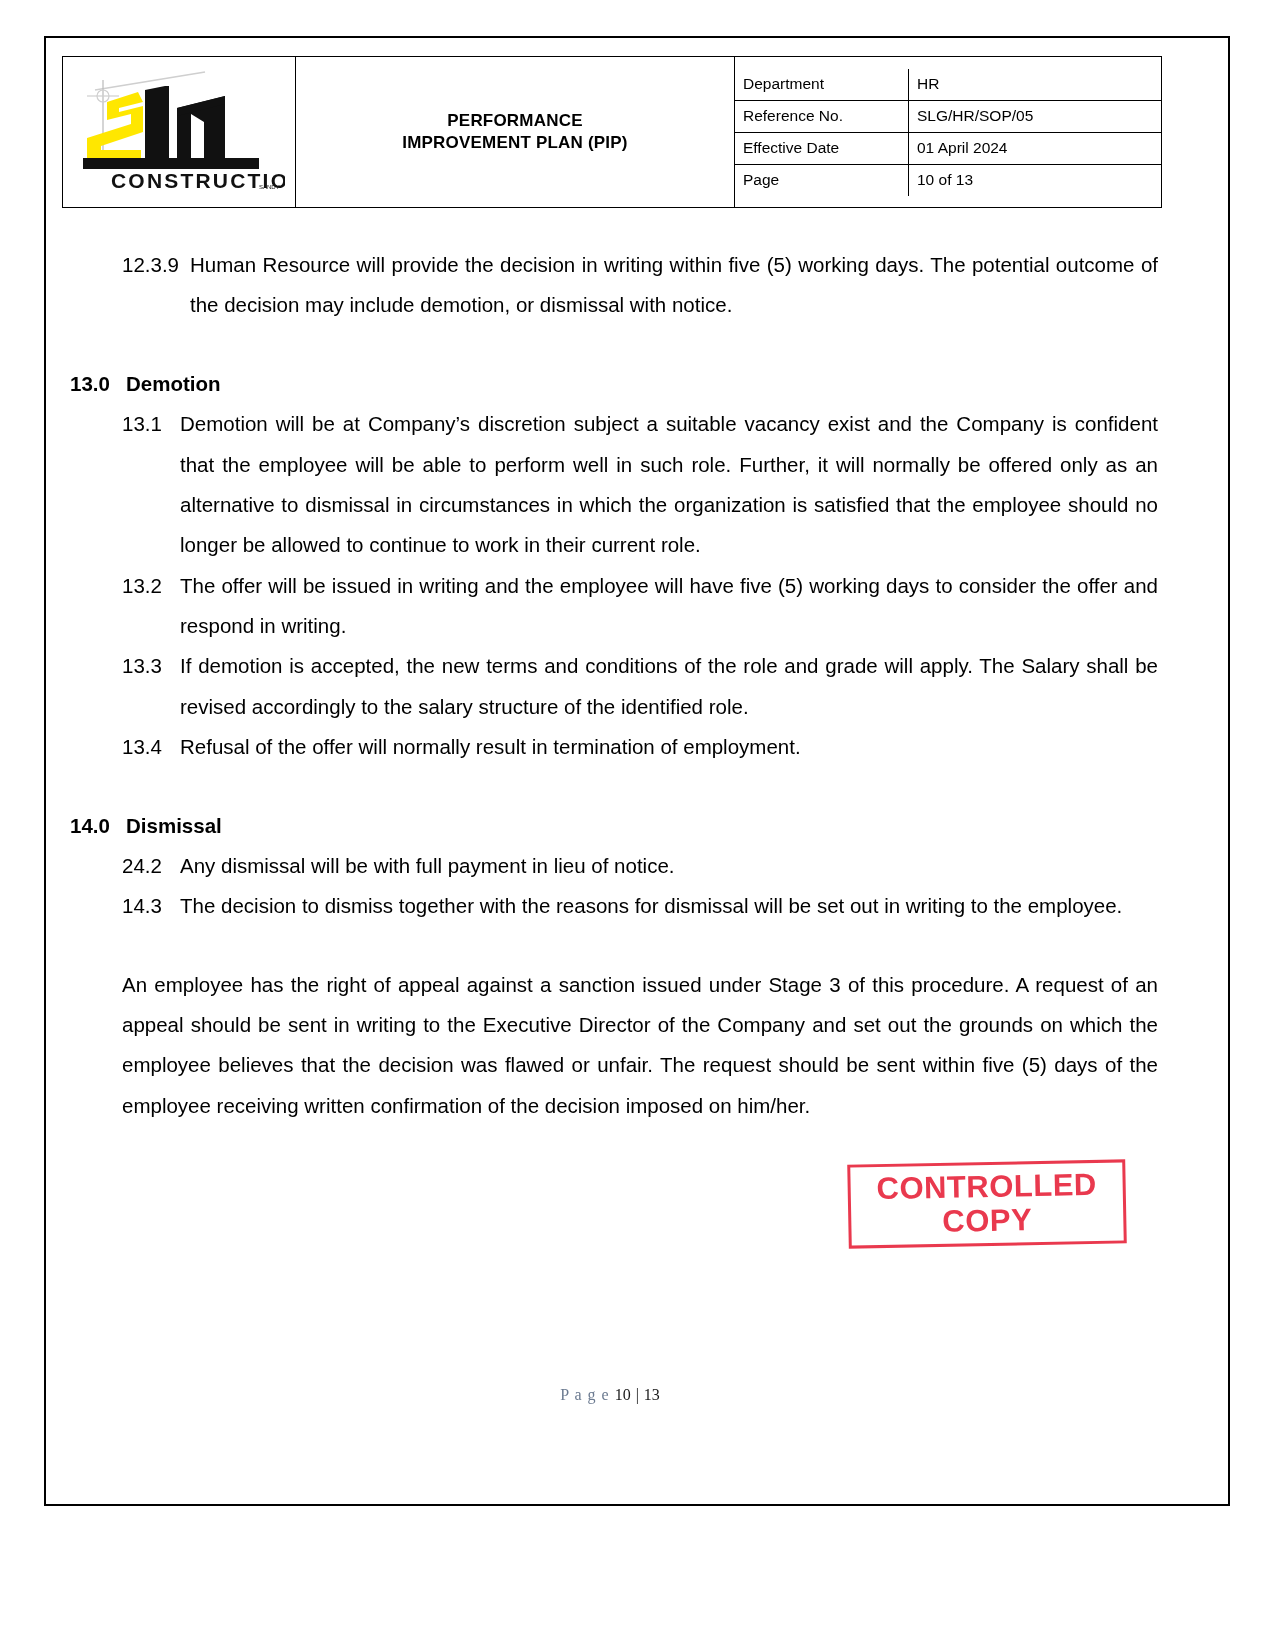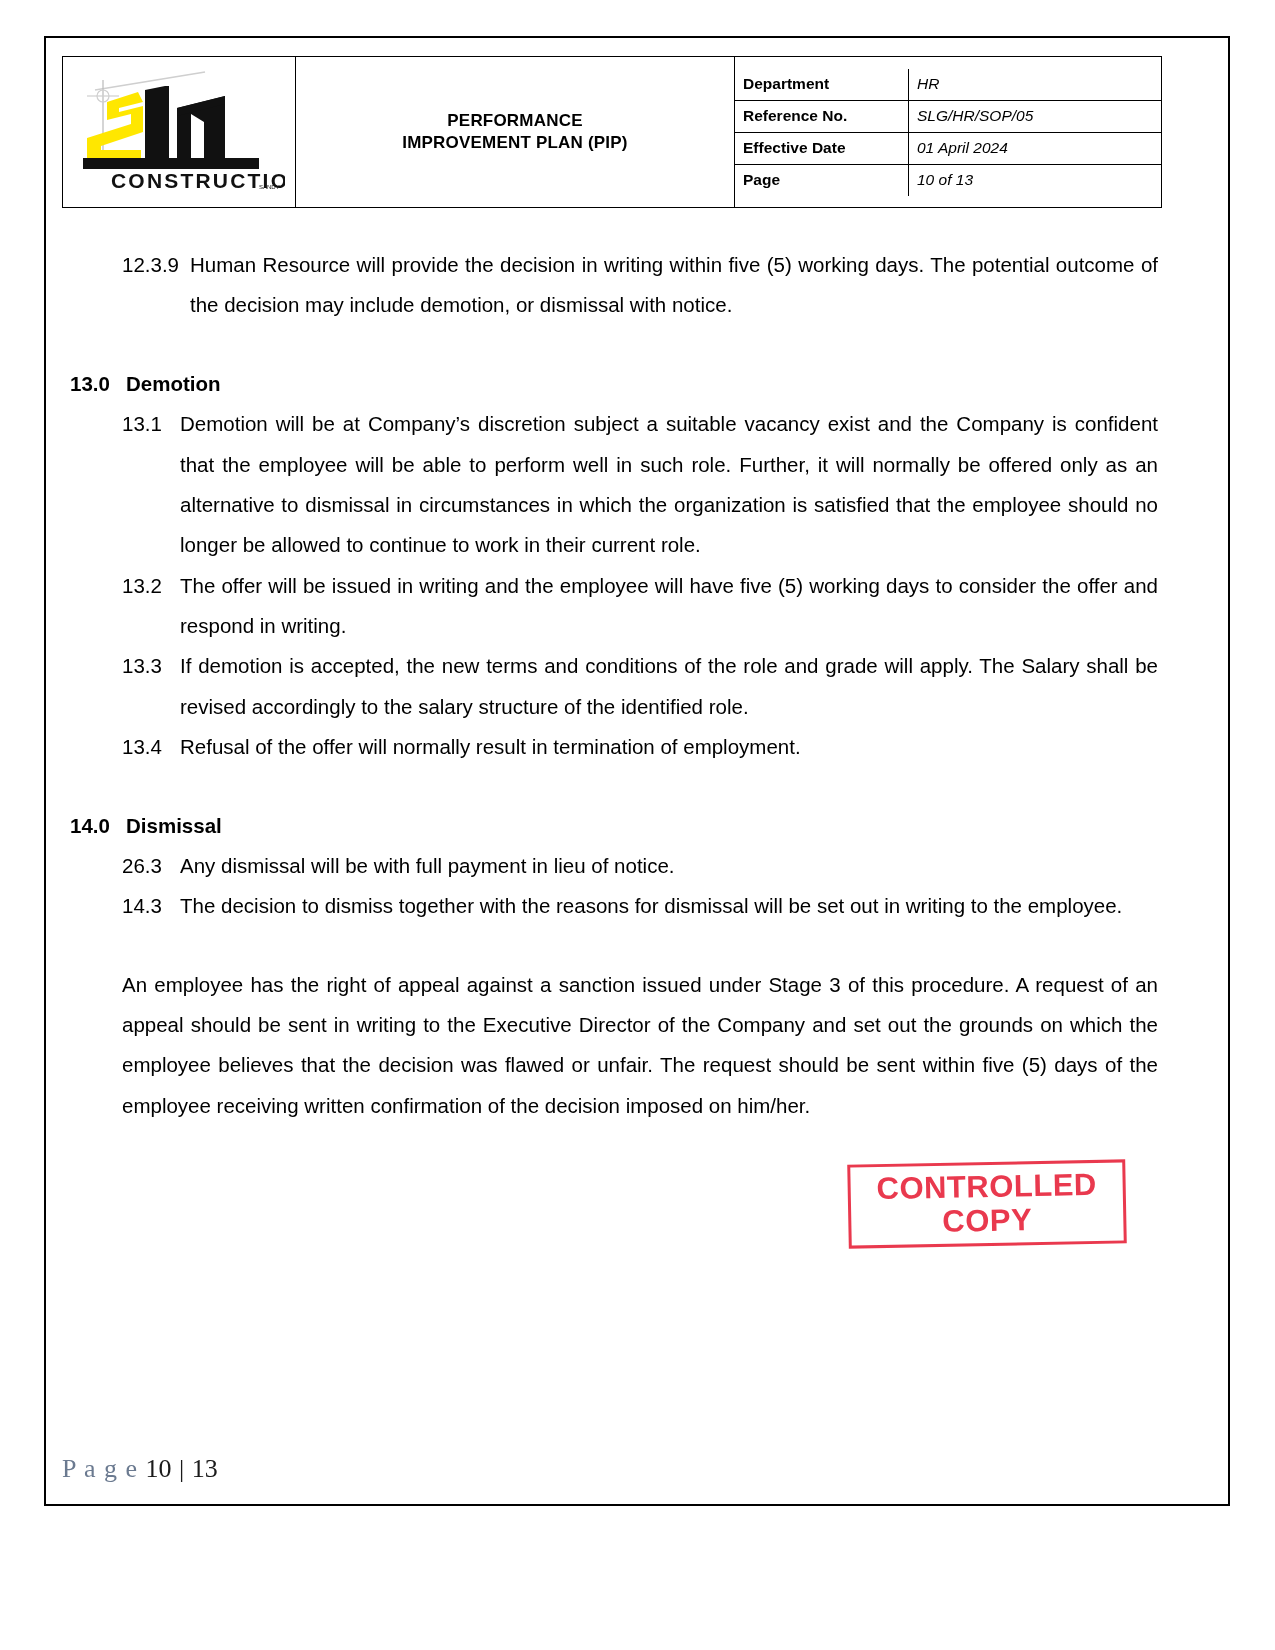--- a/index.html
+++ b/index.html
@@ -72,26 +72,26 @@
   }
   .meta-table td {
     border: 1.2px solid #000000;
     height: 29px;
     font-size: 15.5px;
     padding: 1px 8px;
     line-height: 1.1;
   }
   .meta-table td.k {
     width: 157px;
-    font-weight: bold;
+    font-weight: normal;
   }
   .meta-table tr:first-child td { border-top: none; }
   .meta-table tr:last-child td { border-bottom: none; }
   .meta-table td:first-child { border-left: none; }
-  .meta-table td:last-child { border-right: none; font-style: italic; }
+  .meta-table td:last-child { border-right: none; }
 
   
   .logo-wrap {
     position: relative;
     width: 212px;
     height: 140px;
     margin: 0 auto;
   }
   .logo-svg { display: block; }
 
@@ -169,25 +169,25 @@
   .stamp .l2 {
     font-size: 31px;
     line-height: 1.05;
     letter-spacing: 0.5px;
   }
 
   
   .footer {
     position: absolute;
     left: 0;
-    top: 1398px;
+    top: 1330px;
     width: 1096px;
-    text-align: left;
+    text-align: center;
     font-family: "Liberation Serif", serif;
-    font-size: 26px;
+    font-size: 16px;
     color: #6b7a90;
     letter-spacing: 1px;
   }
   .footer .pg-num { color: #1a1a1a; letter-spacing: 0; }
 </style>
 </head>
 <body>
 
 <div class="page-frame"></div>
 
@@ -291,21 +291,21 @@
 
     <div class="spacer-lg"></div>
 
     <div class="para heading">
       <span class="num">14.0</span>
       <span>Dismissal</span>
     </div>
 
 
     <div class="para lvl-2">
-      <span class="num">26.3</span>
+      <span class="num">24.2</span>
       <span class="txt">Any dismissal will be with full payment in lieu of notice.</span>
     </div>
 
     <div class="para lvl-2">
       <span class="num">14.3</span>
       <span class="txt">The decision to dismiss together with the reasons for dismissal will be set out in writing to the employee.</span>
     </div>
 
     <div class="spacer-lg"></div>
 

